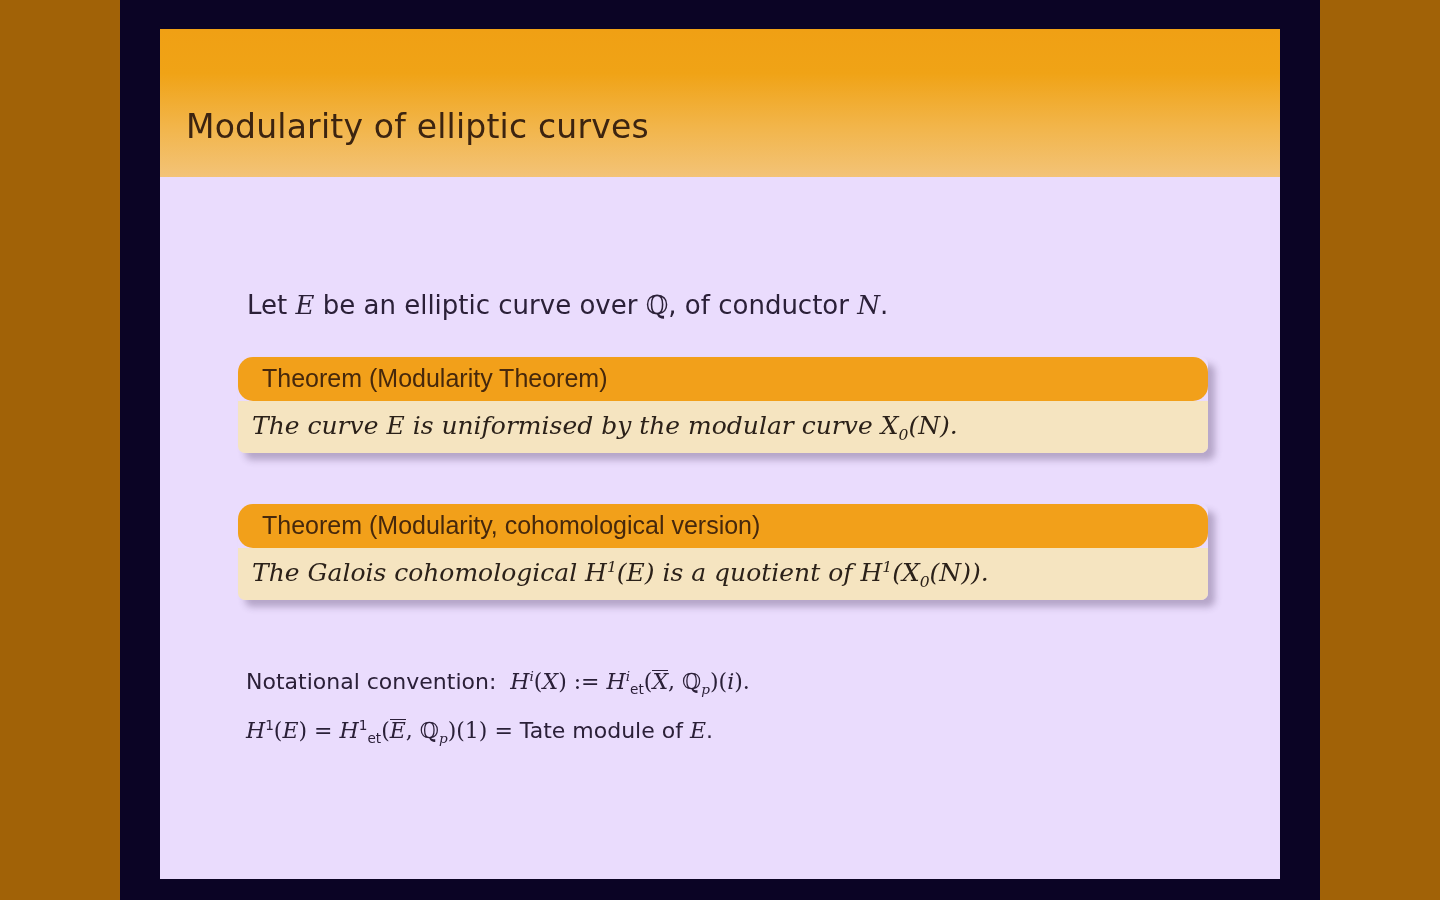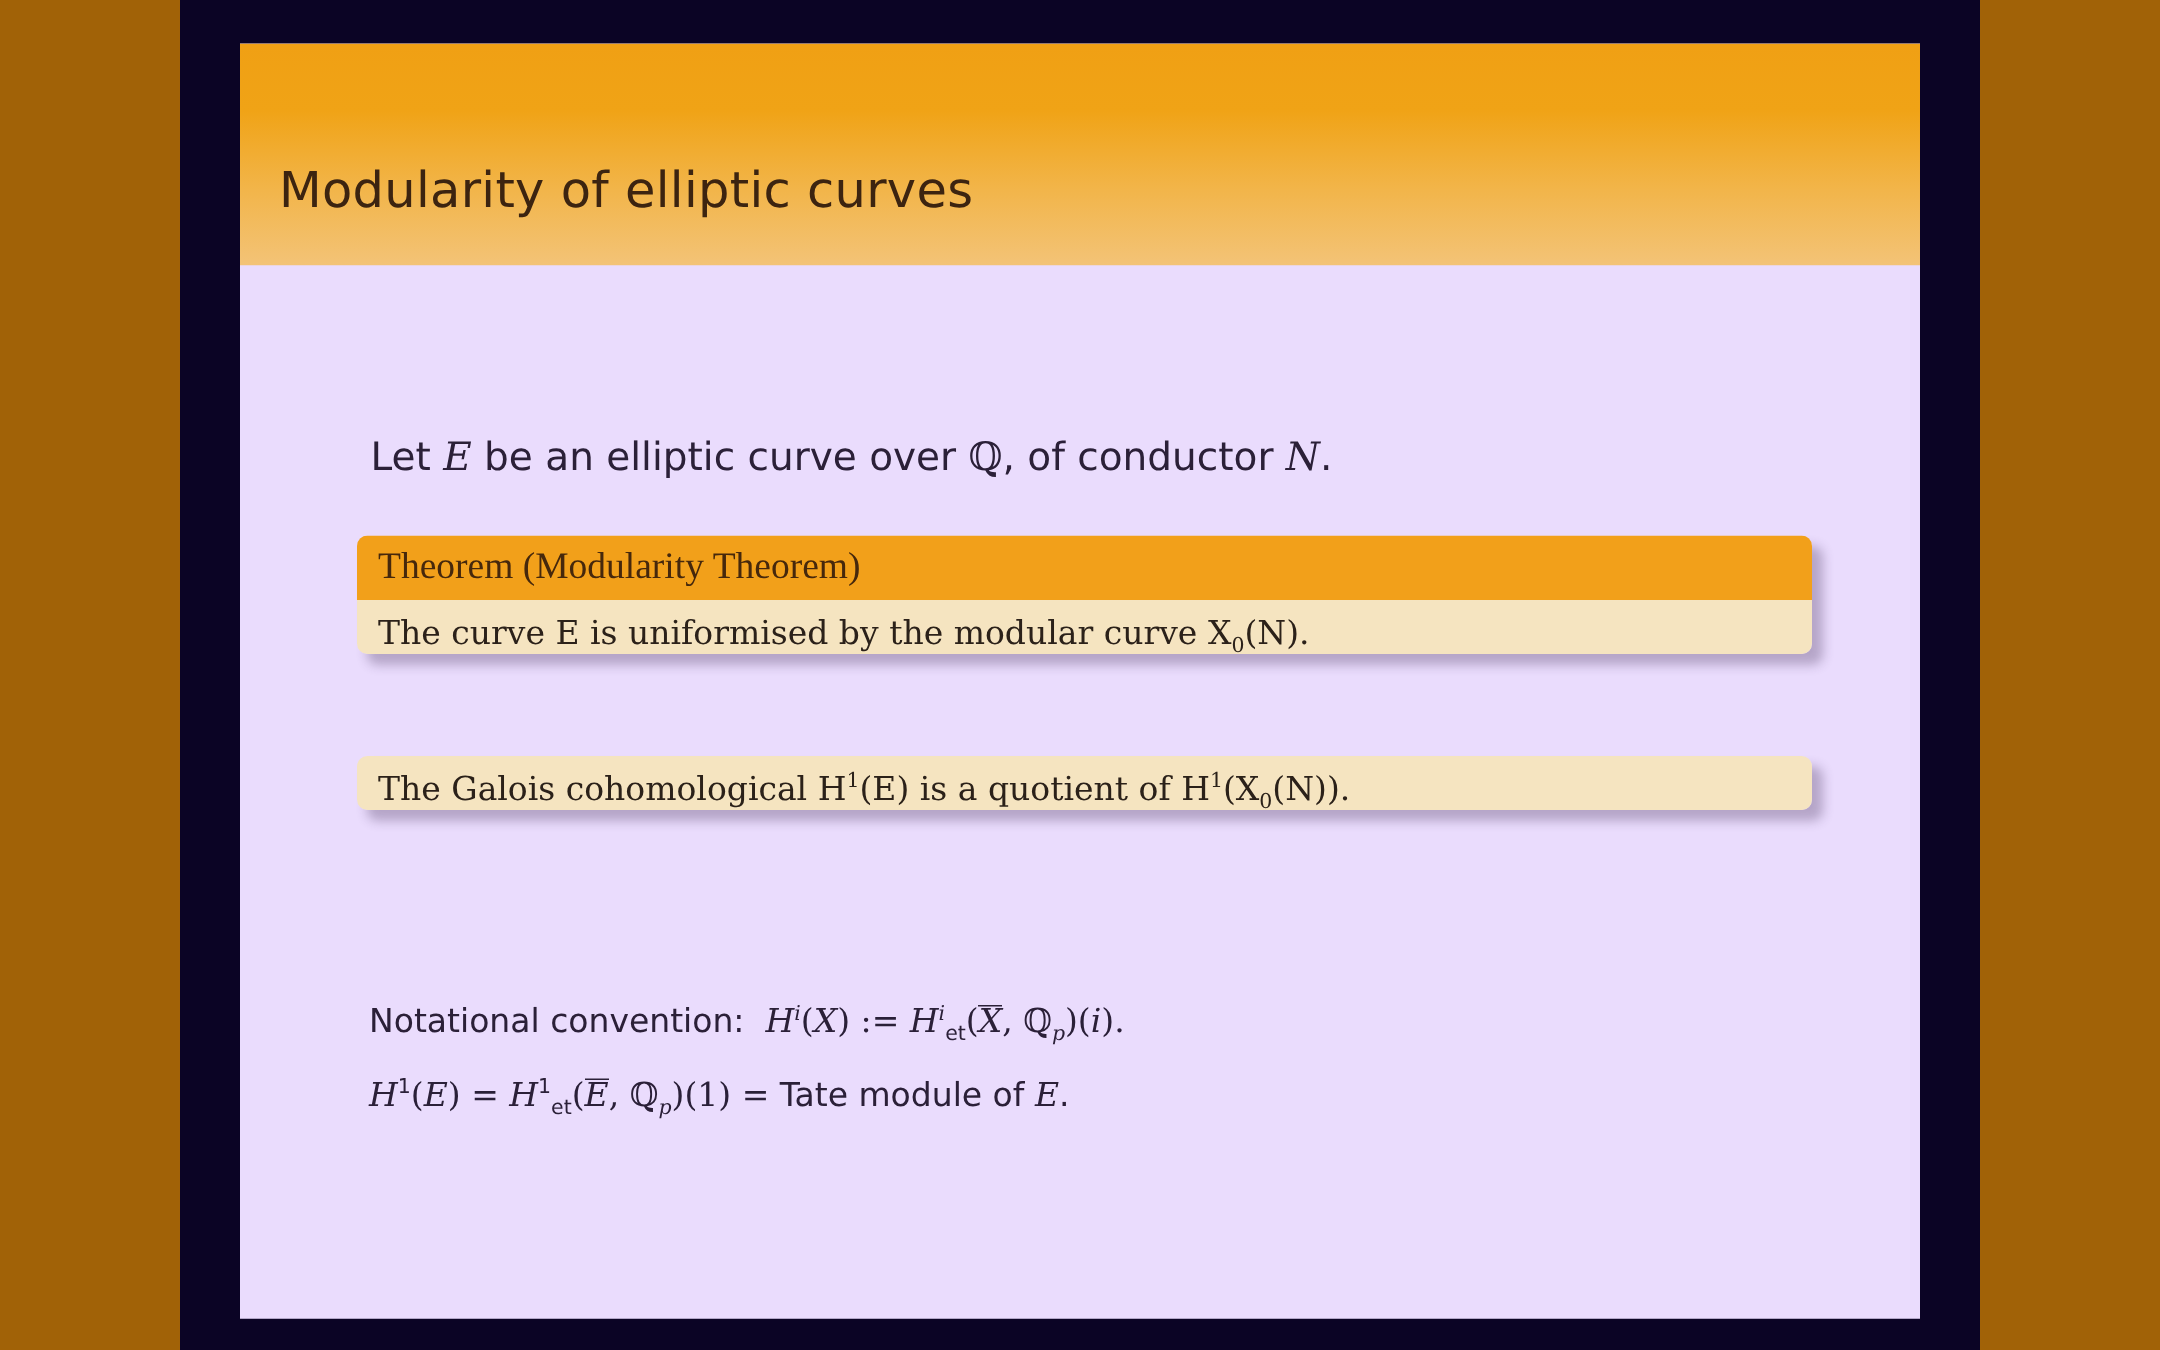--- a/index.html
+++ b/index.html
@@ -97,31 +97,33 @@
   .thm {
     position: absolute;
     left: 78px;
     width: 970px;
     border-radius: 7px;
     box-shadow: 7px 7px 7px rgba(60, 40, 80, 0.30);
     overflow: hidden;
   }
   .thm-head {
     background: #f2a01a;
-    padding: 7px 14px 8px 14px;
-    font-family: Liberation Serif, serif;
+    padding: 7px 14px 8px 24px;
+    font-family: Liberation Sans, sans-serif;
     font-size: 25px;
     color: #46280c;
     white-space: nowrap;
+    border-radius: 15px;
   }
   .thm-body {
     background: #f5e4c0;
-    padding: 10px 14px 1px 14px;
+    padding: 10px 14px 13px 14px;
     font-family: "DejaVu Serif", serif;
-    font-size: 22px;
+    font-style: italic;
+    font-size: 25px;
     color: #2b2119;
     white-space: nowrap;
   }
 
   #thm1 { top: 180px; }
   #thm2 { top: 327px; }
 
   .note-line {
     position: absolute;
     left: 86px;
@@ -236,20 +238,21 @@
       </div>
 
       <div class="thm" id="thm1">
         <div class="thm-head">Theorem (Modularity Theorem)</div>
         <div class="thm-body">
           <span>The curve </span><span>E</span><span> is uniformised by the modular curve </span><span>X</span><sub>0</sub><span>(</span><span>N</span><span>).</span>
         </div>
       </div>
 
       <div class="thm" id="thm2">
+        <div class="thm-head">Theorem (Modularity, cohomological version)</div>
         <div class="thm-body">
           <span>The Galois cohomological </span><span>H</span><sup>1</sup><span>(</span><span>E</span><span>) is a quotient of </span><span>H</span><sup>1</sup><span>(</span><span>X</span><sub>0</sub><span>(</span><span>N</span><span>)).</span>
         </div>
       </div>
 
       <div class="note-line" id="note1">
         <span>Notational convention:</span>&nbsp;&nbsp;<span class="it">H</span><sup class="it">i</sup><span class="math">(</span><span class="it">X</span><span class="math">) :=  </span><span class="it">H</span><sup class="it">i</sup><sub>et</sub><span class="math">(</span><span class="it ovl">X</span><span class="math">, </span><span class="bb">ℚ</span><sub class="it">p</sub><span class="math">)(</span><span class="it">i</span><span class="math">).</span>
       </div>
 
       <div class="note-line" id="note2">

